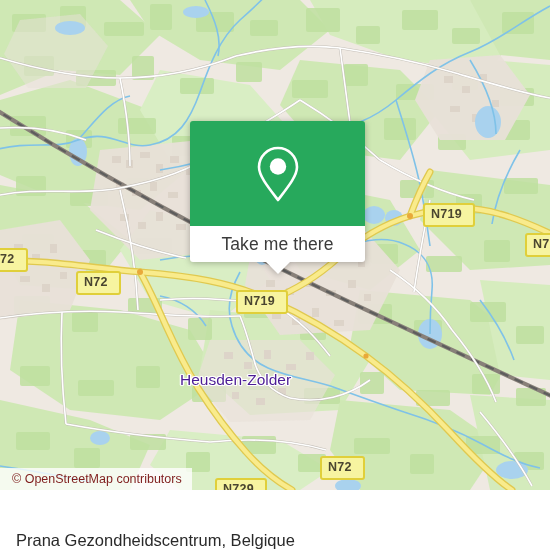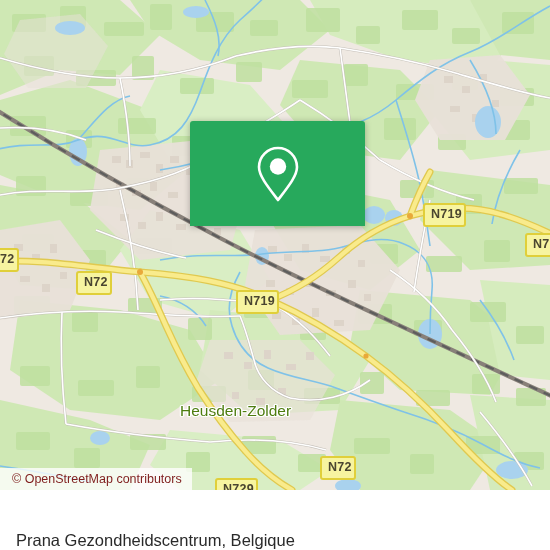--- a/index.html
+++ b/index.html
@@ -39,39 +39,38 @@
   .shield {
     position: absolute;
     background: #f7f4a0;
     border: 2px solid #e0cf3a;
     border-radius: 3px;
     color: #4a4530;
     font-size: 12.5px;
     font-weight: bold;
     font-family: "Liberation Sans", sans-serif;
     line-height: 1;
-    padding: 3px 2px 4px 6px;
+    padding: 3px 11px 4px 6px;
     letter-spacing: 0.3px;
     white-space: nowrap;
     box-sizing: border-box;
   }
 
   
   .place-label {
     position: absolute;
-    color: #4d7c0f;
+    color: #4c1d95;
     font-size: 15.5px;
     font-family: "Liberation Sans", sans-serif;
     white-space: nowrap;
     text-shadow:
        1.4px 0 0 rgba(255,255,255,.85), -1.4px 0 0 rgba(255,255,255,.85),
        0 1.4px 0 rgba(255,255,255,.85), 0 -1.4px 0 rgba(255,255,255,.85),
        1px 1px 0 rgba(255,255,255,.85), -1px -1px 0 rgba(255,255,255,.85),
        1px -1px 0 rgba(255,255,255,.85), -1px 1px 0 rgba(255,255,255,.85);
-    margin-top: 31px;
   }
 
   
   #callout {
     position: absolute;
     left: 190px;
     top: 121px;
     width: 175px;
     z-index: 30;
     filter: drop-shadow(0 1px 3px rgba(0,0,0,0.28));
@@ -458,20 +457,24 @@
     <div class="shield" style="left:320px; top:456px;">N72</div>
     <div class="shield" style="left:215px; top:478px;">N729</div>
 
     <div id="callout">
       <div id="callout-top">
         <svg width="48" height="58" viewBox="0 0 48 58">
           <path d="M24 3 C13.5 3 5 11.5 5 22 C5 31 14 42 24 55 C34 42 43 31 43 22 C43 11.5 34.5 3 24 3 Z" fill="none" stroke="#ffffff" stroke-width="2.6" stroke-linejoin="round"></path>
           <circle cx="24" cy="21.5" r="8.2" fill="#ffffff"></circle>
         </svg>
       </div>
+      <div id="callout-bottom">
+        <span id="callout-label">Take me there</span>
+        <span id="callout-tail"></span>
+      </div>
     </div>
 
     <div id="attribution">© OpenStreetMap contributors</div>
   </div>
 
   <div id="footer">
     <div id="footer-title">Prana Gezondheidscentrum, Belgique</div>
 
   </div>
 

